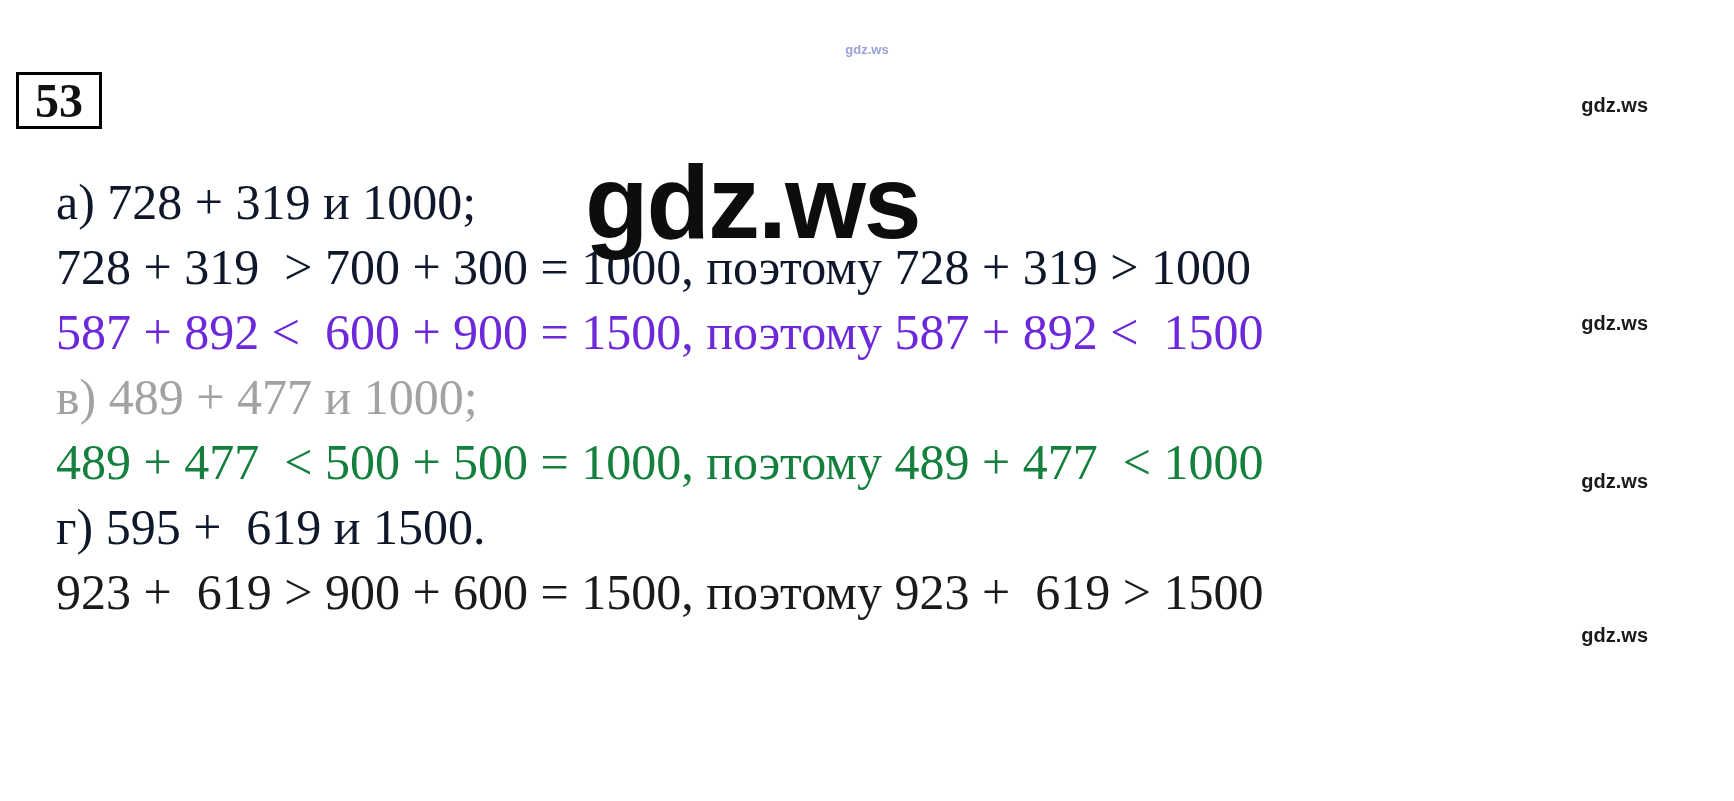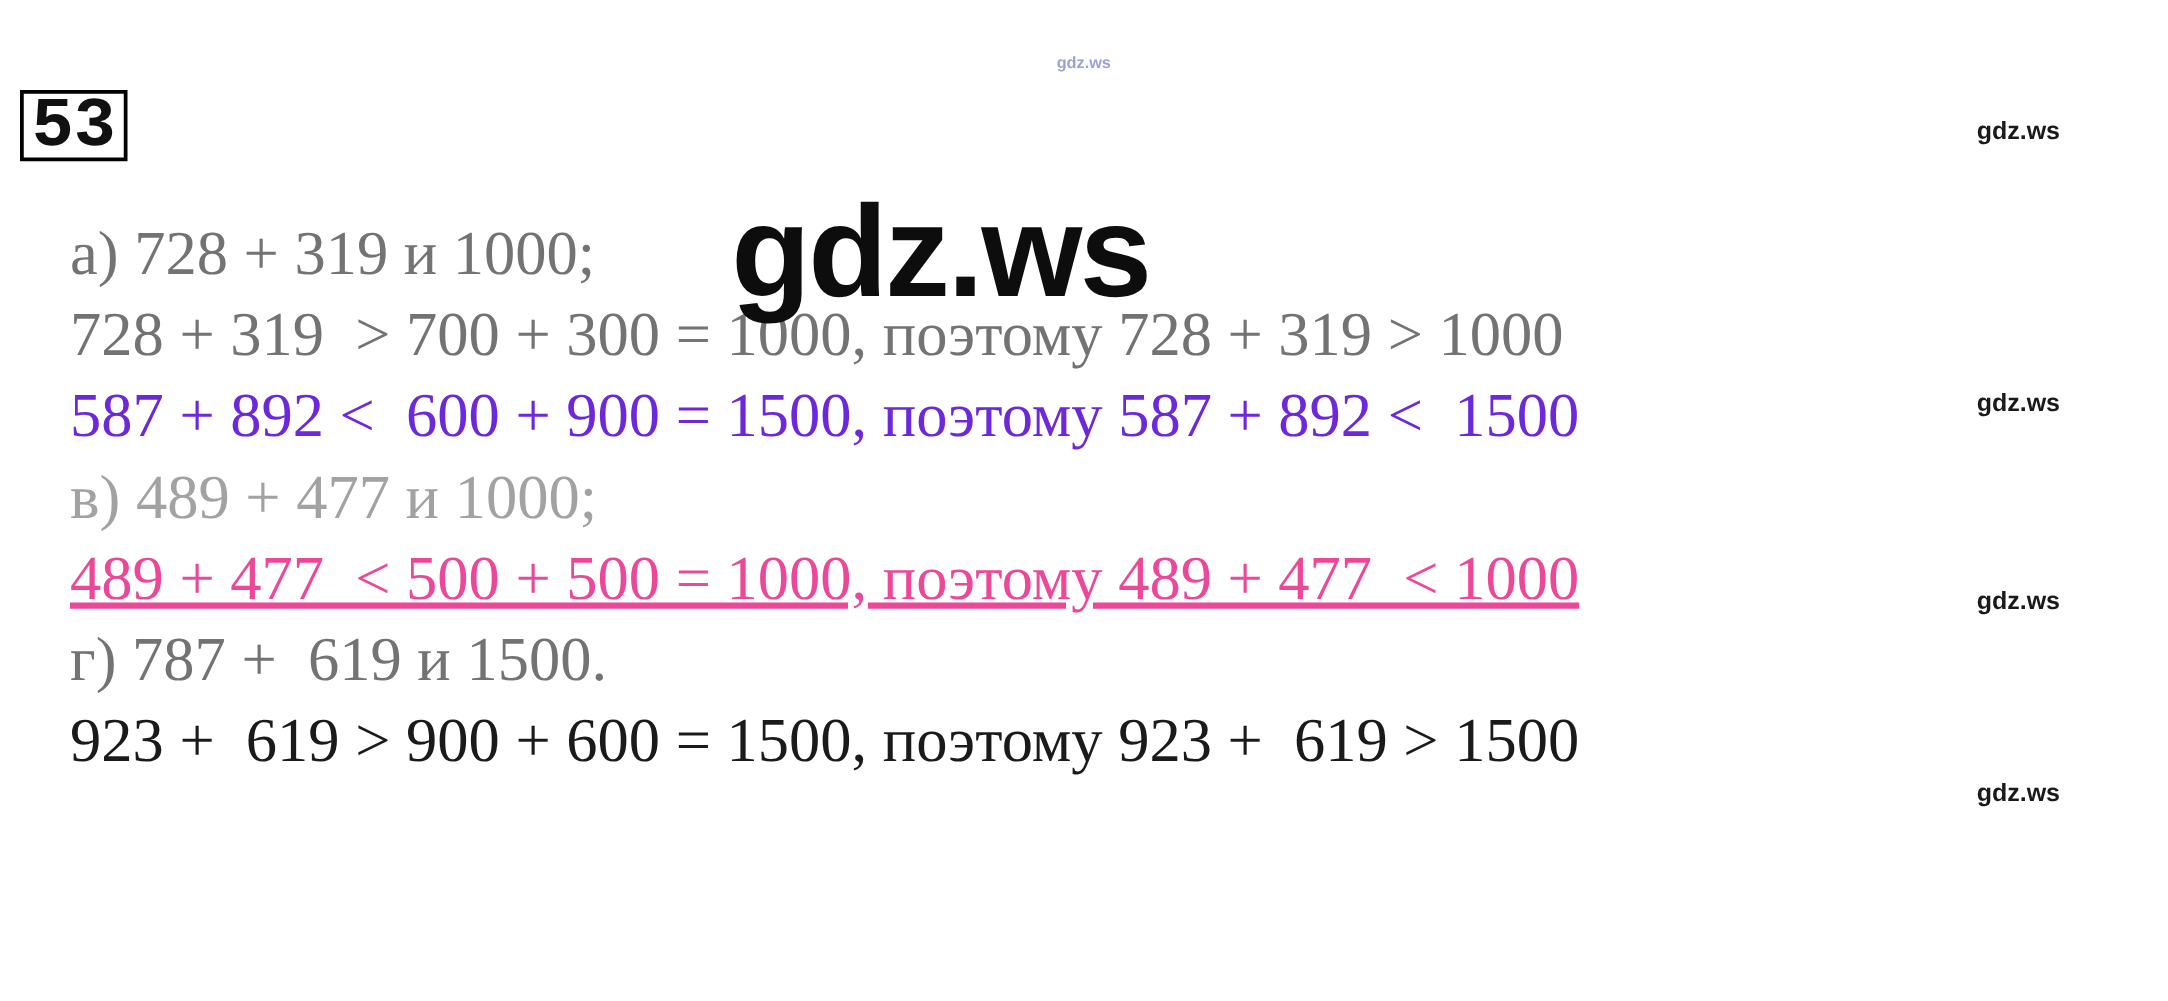--- a/index.html
+++ b/index.html
@@ -38,22 +38,22 @@
     top: 32px;
     width: 86px;
     height: 57px;
     border: 3px solid #000000;
     box-sizing: border-box;
     display: flex;
     align-items: center;
     justify-content: center;
   }
   .task-number-box span {
-    font-family: Liberation Mono, monospace;
-    font-size: 56px;
+    font-family: Liberation Serif, serif;
+    font-size: 48px;
     font-weight: bold;
     color: #111111;
     line-height: 1;
   }
 
   
   .wm-right {
     position: absolute;
     right: 86px;
     font-family: "Liberation Sans", sans-serif;
@@ -83,28 +83,28 @@
   
   .content {
     position: absolute;
     left: 56px;
     top: 130px;
     width: 1600px;
   }
   .line {
     font-family: "Liberation Serif", serif;
     font-size: 50px;
-    color: #737373;
+    color: #0f172a;
     line-height: 1.30;
     white-space: pre;
   }
   .line.faded-1 { color: #8d8d8d; }
   .line.faded-2 { color: #6d28d9; }
   .line.faded-3 { color: #a2a2a2; }
-  .line.mix-a { color: #ec4899; text-decoration: underline; }
+  .line.mix-a { color: #15803d; }
   .line.mix-b { color: #1a1a1a; }
 </style>
 </head>
 <body>
 
 <div class="page">
 
   <div class="wm-top">gdz.ws</div>
 
   <div class="task-number-box">
@@ -115,19 +115,19 @@
   <div class="wm-right wm-r2">gdz.ws</div>
   <div class="wm-right wm-r3">gdz.ws</div>
   <div class="wm-right wm-r4">gdz.ws</div>
 
   <div class="content">
     <div class="line">а) 728 + 319 и 1000;</div>
     <div class="line">728 + 319  &gt; 700 + 300 = 1000, поэтому 728 + 319 &gt; 1000</div>
     <div class="line faded-2">587 + 892 &lt;  600 + 900 = 1500, поэтому 587 + 892 &lt;  1500</div>
     <div class="line faded-3">в) 489 + 477 и 1000;</div>
     <div class="line mix-a">489 + 477  &lt; 500 + 500 = 1000, поэтому 489 + 477  &lt; 1000</div>
-    <div class="line">г) 787 +  619 и 1500.</div>
+    <div class="line">г) 595 +  619 и 1500.</div>
     <div class="line mix-b">923 +  619 &gt; 900 + 600 = 1500, поэтому 923 +  619 &gt; 1500</div>
   </div>
 
   <div class="wm-big">gdz.ws</div>
 
 </div>
 
 </body></html>

